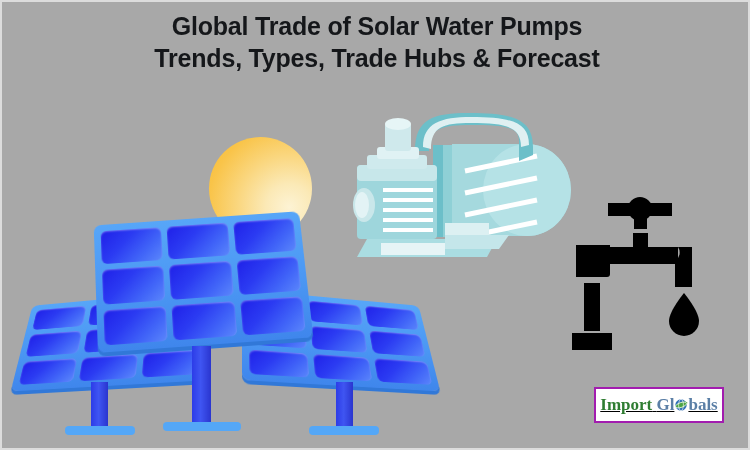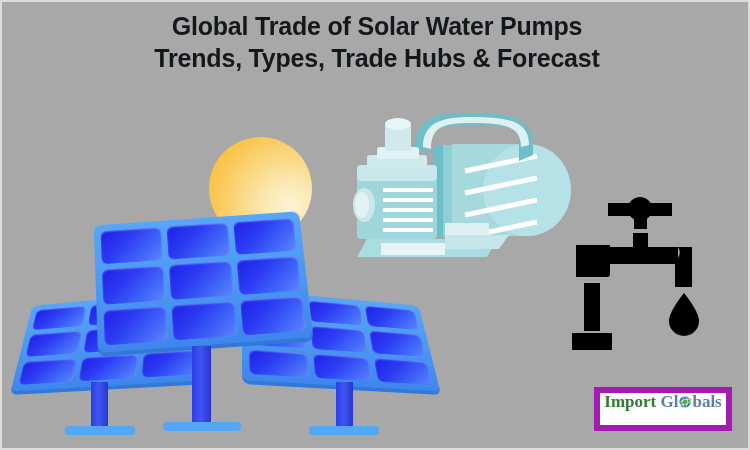--- a/index.html
+++ b/index.html
@@ -118,25 +118,26 @@
   #faucet { position: absolute; left: 570px; top: 193px; width: 140px; height: 160px; z-index: 20; }
 
   
   #logo-box {
     position: absolute;
     left: 592px;
     top: 385px;
     width: 126px;
     height: 32px;
     background: #ffffff;
-    border: 6px solid #a21caf;
+    border: 2px solid #a21caf;
     z-index: 50;
     display: flex;
-    align-items: flex-start;
+    align-items: center;
     justify-content: center;
+    text-decoration: underline;
   }
   .logo-text {
     font-family: "Liberation Serif", serif;
     font-size: 17px;
     font-weight: bold;
     white-space: nowrap;
     line-height: 1;
   }
   .logo-import { color: #2f7d32; }
   .logo-gl, .logo-bals { color: #5b7fa6; }

